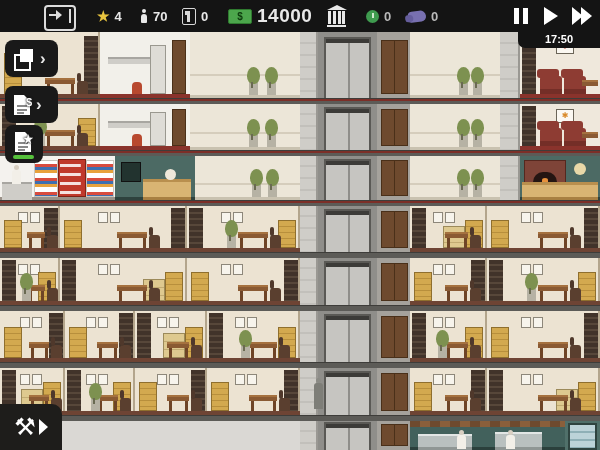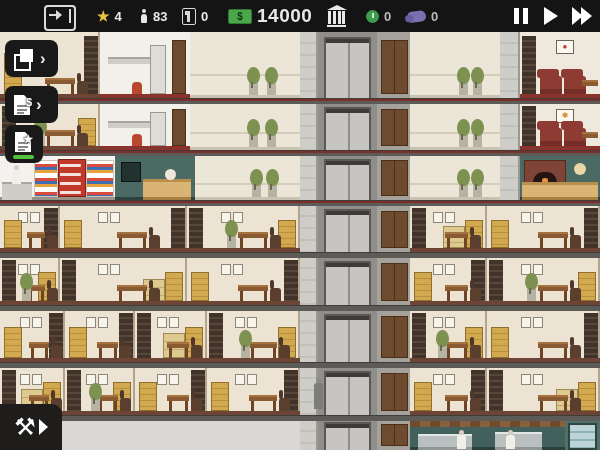--- a/index.html
+++ b/index.html
@@ -608,21 +608,21 @@
     <div id="exitbtn">
         <span class="arr"></span>
         <span class="jamb"></span>
       </div>
     <div class="hudstat" style="position:absolute;left:97px;">
       <span class="star">★</span>
       <span>4</span>
       </div>
     <div class="hudstat" style="position:absolute;left:140px;">
       <span class="person-ico"></span>
-      <span>83</span>
+      <span>70</span>
       </div>
     <div class="hudstat" style="position:absolute;left:182px;">
       <span class="flag-ico"></span>
       <span>0</span>
       </div>
     <div class="hudstat" style="position:absolute;left:228px;">
       <span class="cash-ico">$</span>
       <span id="moneyval">14000</span>
       </div>
     <div class="hudstat" style="position:absolute;left:328px;">
@@ -641,20 +641,22 @@
           <i></i>
           <i></i>
         </span>
       <span class="play-ico"></span>
       <span class="ff-ico">
           <b></b>
           <b></b>
         </span>
     </div>
   </div>
+  <div id="clocktab">
+    <span>17:50</span></div>
 
   <div class="sidebtn" style="top:40px;width:53px;height:37px;">
     <span class="copyico"></span>
     <span class="chev">›</span>
     </div>
   <div class="sidebtn" style="top:86px;width:53px;height:37px;">
     <span class="docico">
         <span class="mark">$</span>
       </span>
     <span class="chev">›</span>

